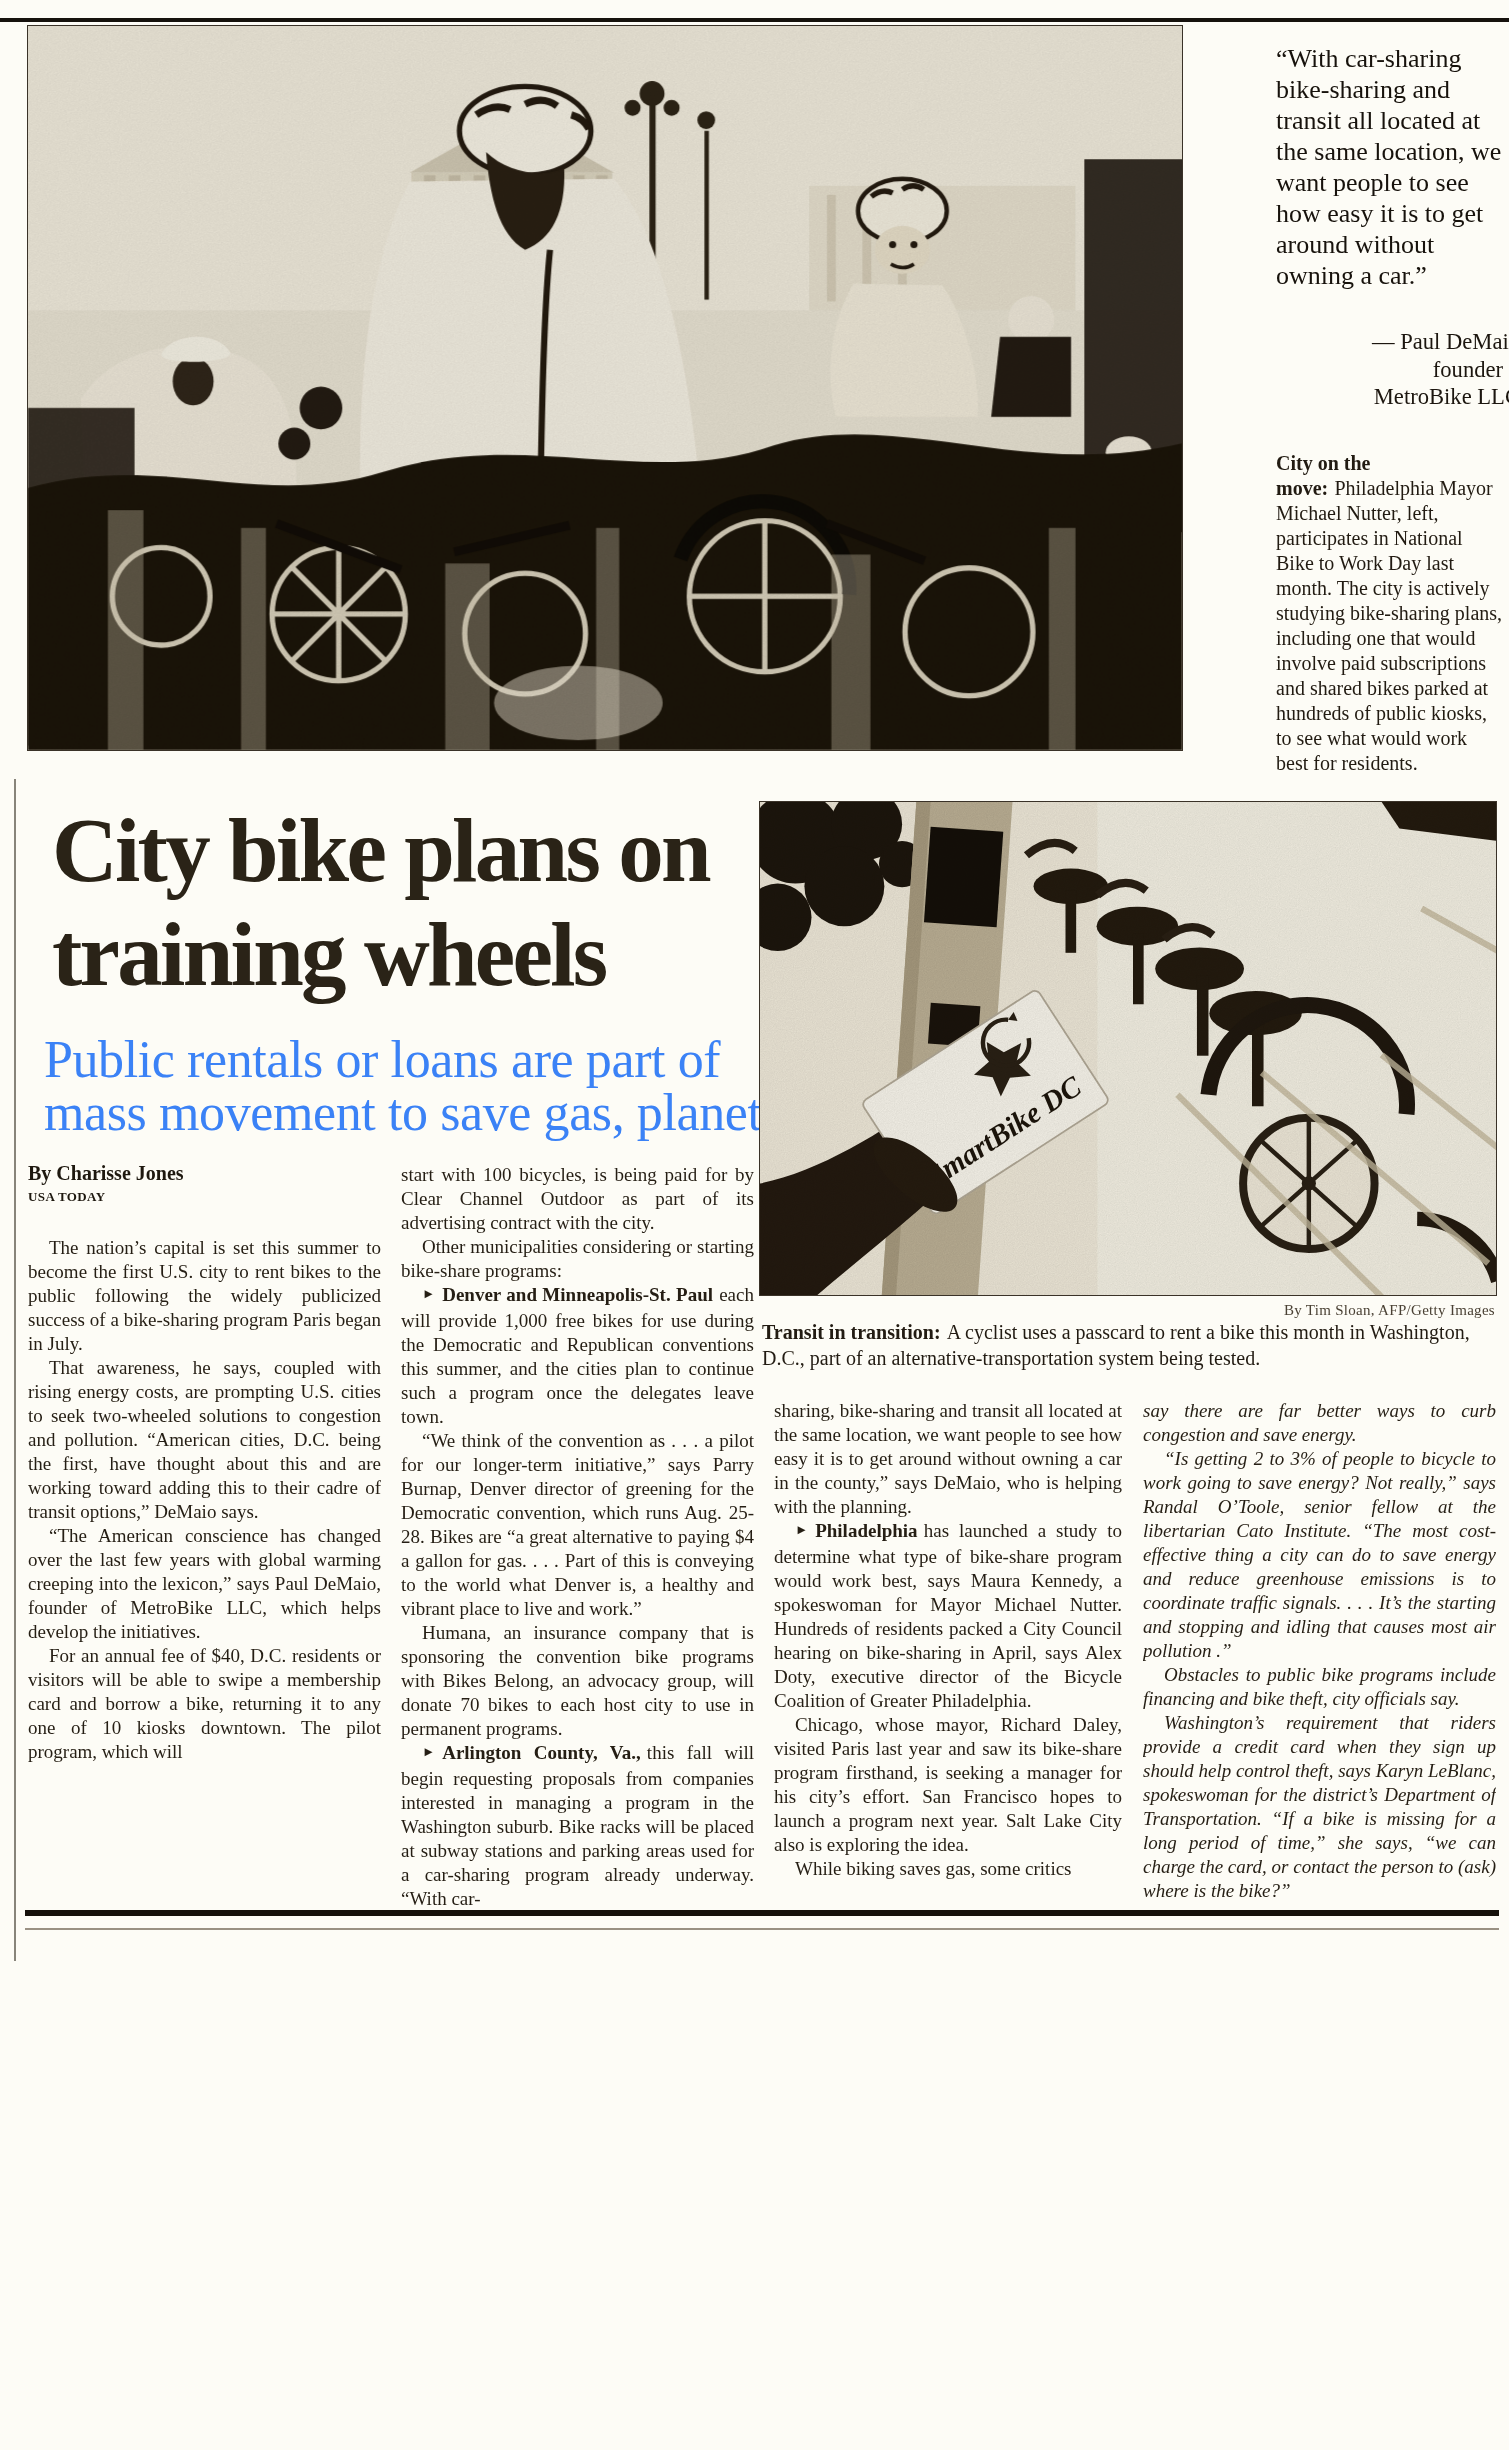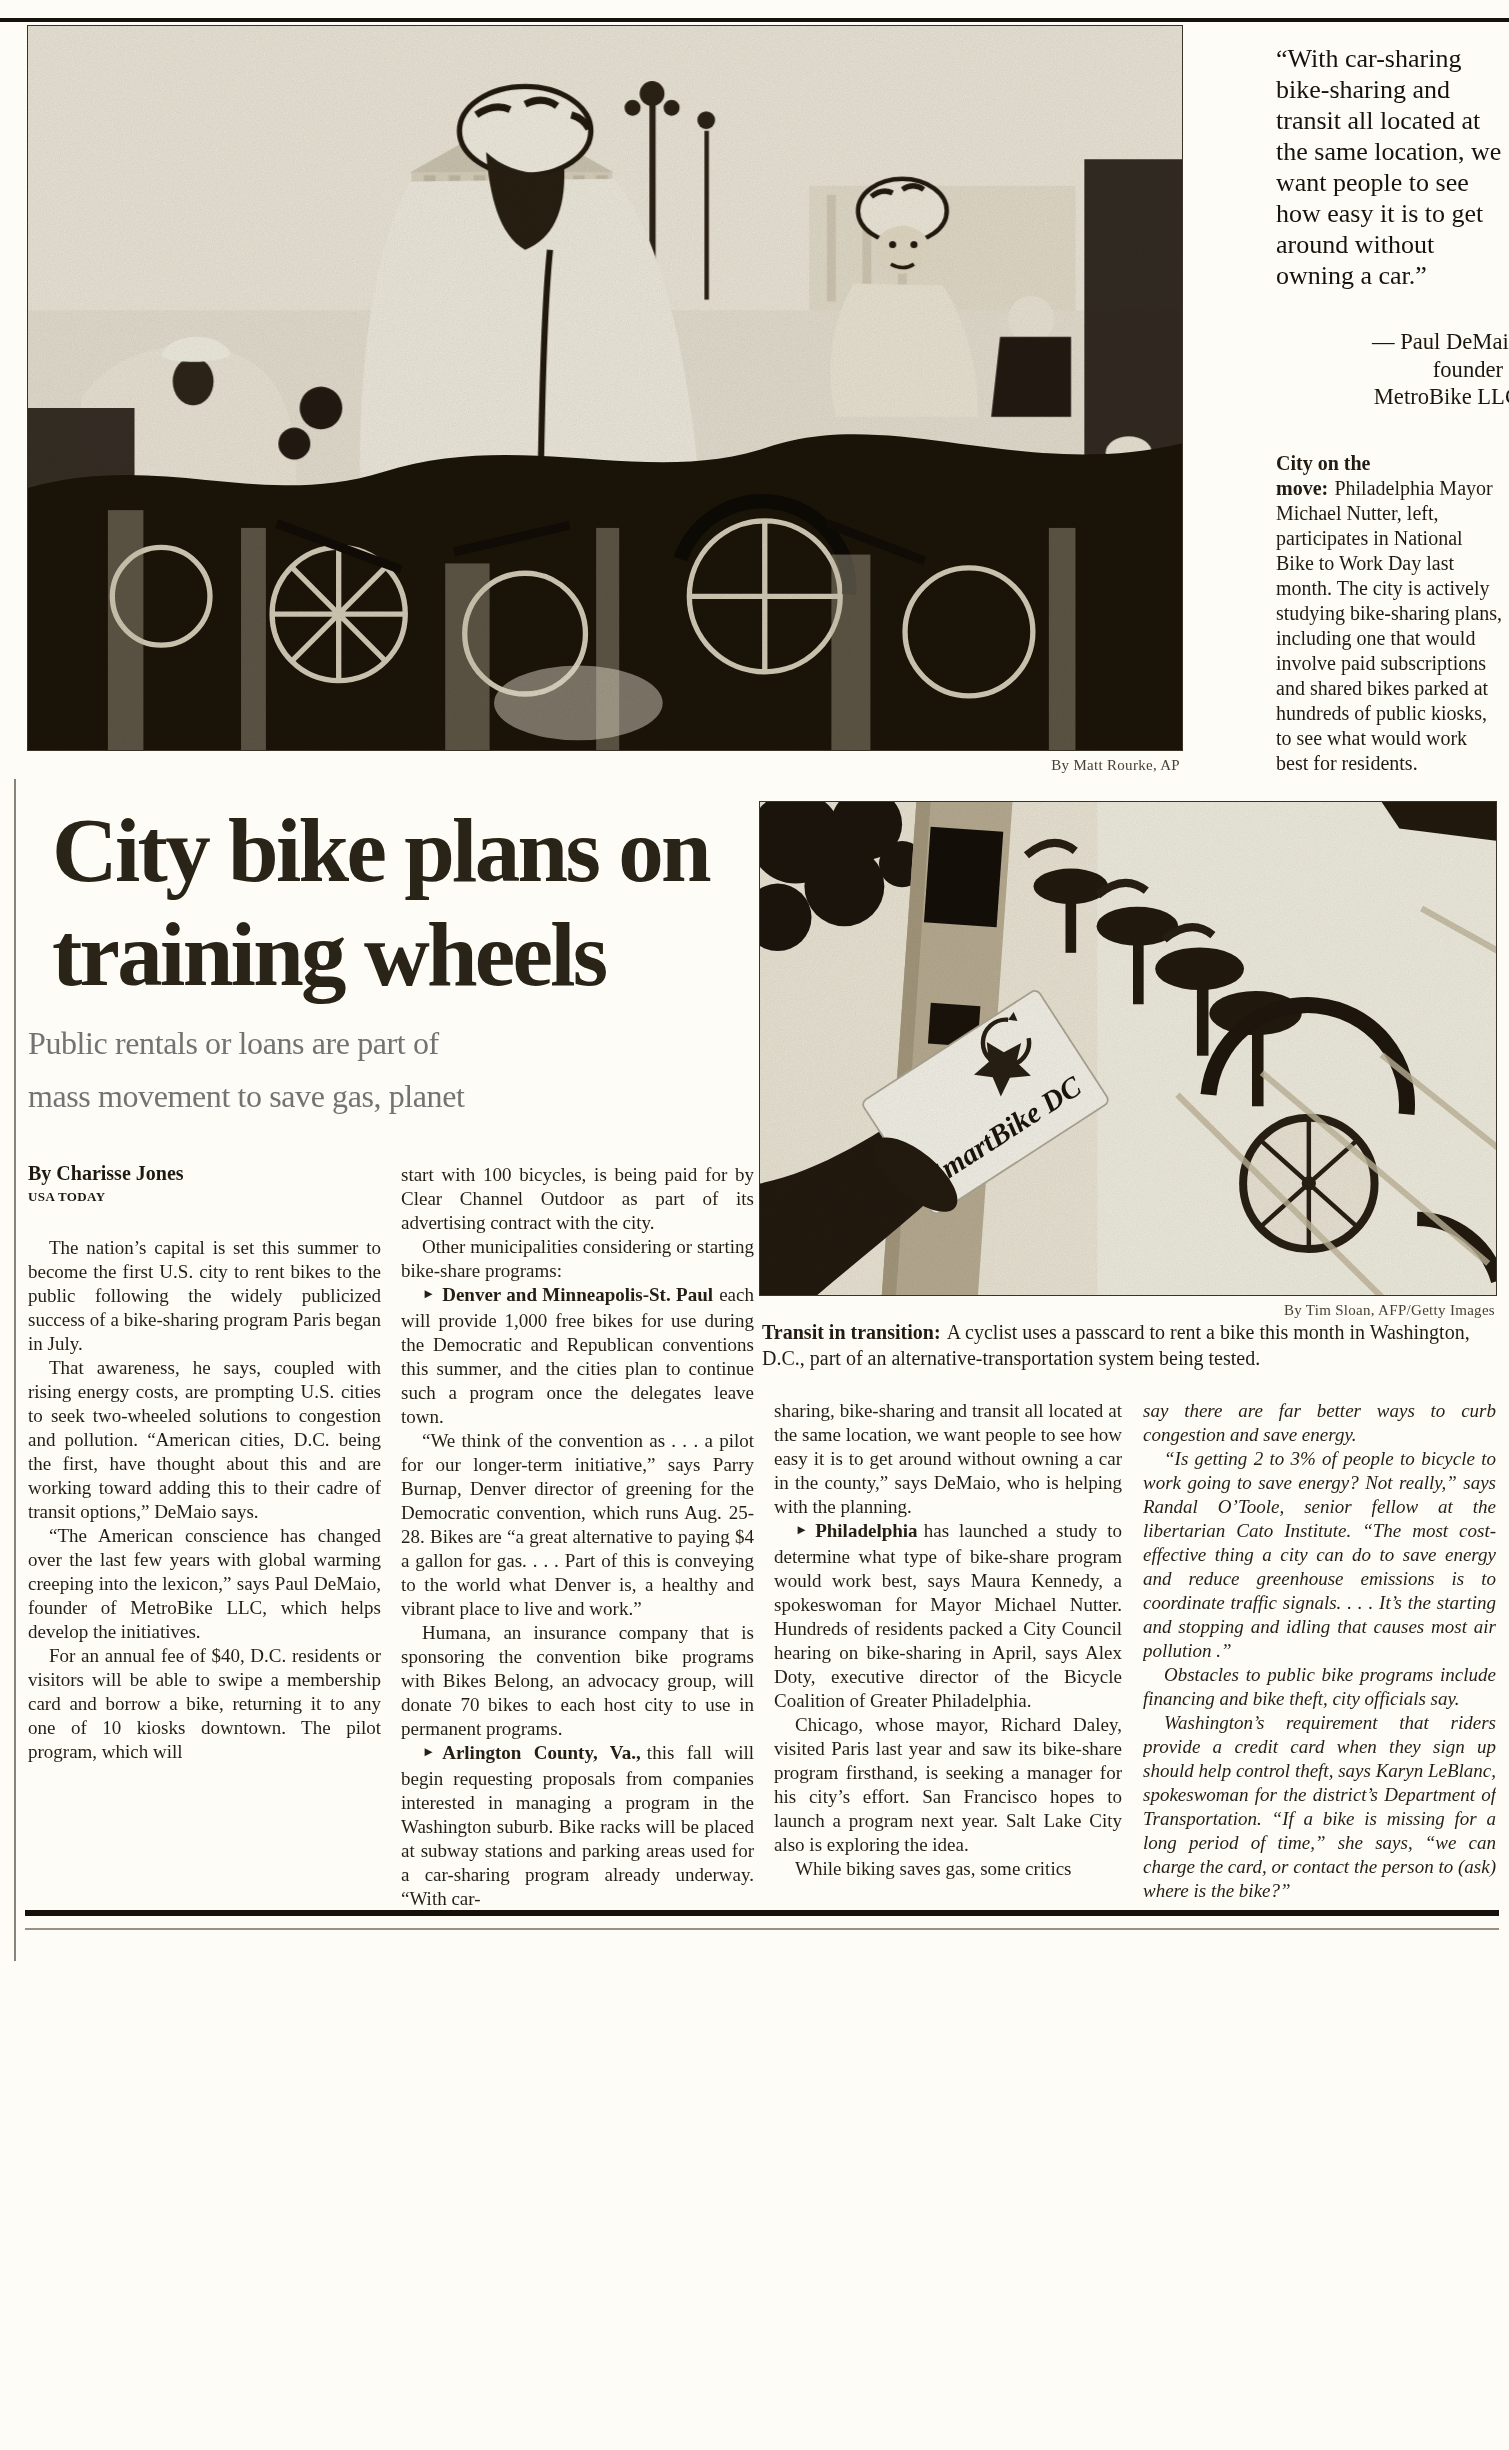--- a/index.html
+++ b/index.html
@@ -13,22 +13,22 @@
   .credit{position:absolute;font-size:15px;line-height:18px;color:#4a4134;text-align:right;letter-spacing:0.3px;}
   #credit-top{left:28px;top:756px;width:1152px;}
   #credit-mid{left:761px;top:1301px;width:734px;}
   .pull-quote{position:absolute;left:1276px;top:43px;width:238px;font-size:26px;line-height:31px;
               color:#17120c;font-weight:400;}
   .pull-attr{position:absolute;left:1243px;top:328px;width:277px;text-align:right;font-size:22.6px;line-height:27.5px;color:#1c160f;}
   .city-cap{position:absolute;left:1276px;top:451px;width:227px;font-size:20px;line-height:25px;color:#221b12;}
   .city-cap b,.caption-mid b{margin-right:6.2px;margin-top:12px;}
   .headline{position:absolute;left:40px;top:787px;width:763px;margin:12px;font-size:91px;line-height:104px;
             font-weight:700;letter-spacing:-2.7px;color:#2a2317;}
-  .subhead{position:absolute;left:28px;top:1017px;width:772px;margin:0;font-size:32px;line-height:53px;
-           font-weight:400;letter-spacing:-0.4px;color:#737373;}
+  .subhead{position:absolute;left:28px;top:1017px;width:772px;margin:16px;font-size:52px;line-height:53px;
+           font-weight:400;letter-spacing:-0.4px;color:#3b82f6;}
   .caption-mid{position:absolute;left:762px;top:1319px;width:731px;font-size:20px;line-height:26px;color:#221b12;}
   .col{position:absolute;font-size:19px;line-height:24px;text-align:justify;overflow:hidden;color:#251e14;}
   #col1{left:28px;top:1161px;width:353px;height:747px;}
   #col2{left:401px;top:1163px;width:353px;height:746px;}
   #col3{left:774px;top:1399px;width:348px;height:508px;}
   #col4{left:1143px;top:1399px;width:353px;height:508px;font-style:italic;}
   .byline{font-size:20px;line-height:24px;font-weight:700;text-align:left;margin-bottom:27px;color:#1e180f;}
   .byline .pub{font-size:13px;letter-spacing:0.4px;}
   .bp{margin:0;}
   .ind{text-indent:21px;}
@@ -144,21 +144,20 @@
           <rect x="240" y="565" width="28" height="250"></rect>
         <rect x="470" y="605" width="50" height="210"></rect>
           <rect x="640" y="565" width="26" height="250"></rect>
         <rect x="905" y="595" width="44" height="220"></rect>
           <rect x="1150" y="565" width="30" height="250"></rect>
       </g>
       <ellipse cx="620" cy="762" rx="95" ry="42" fill="#e9e2cf" opacity="0.5"></ellipse>
       <rect width="1300" height="815" filter="url(#gA)" opacity="0.16"></rect>
     </svg>
   </div>
-  <div id="credit-top" class="credit">By Matt Rourke, AP</div>
 
   <div class="pull-quote">“With car-sharing bike-sharing and transit all located at the same location, we want people to see how easy it is to get around without owning a car.”</div>
   <div class="pull-attr">
     <div>— Paul DeMaio</div>
     <div>founder o</div>
     <div>MetroBike LLC</div>
   </div>
 
   <div class="city-cap">
     <b>City on the move:</b><span>Philadelphia Mayor Michael Nutter, left, participates in National Bike to Work Day last month. The city is actively studying bike-sharing plans, including one that would involve paid subscriptions and shared bikes parked at hundreds of public kiosks, to see what would work best for residents.</span>

